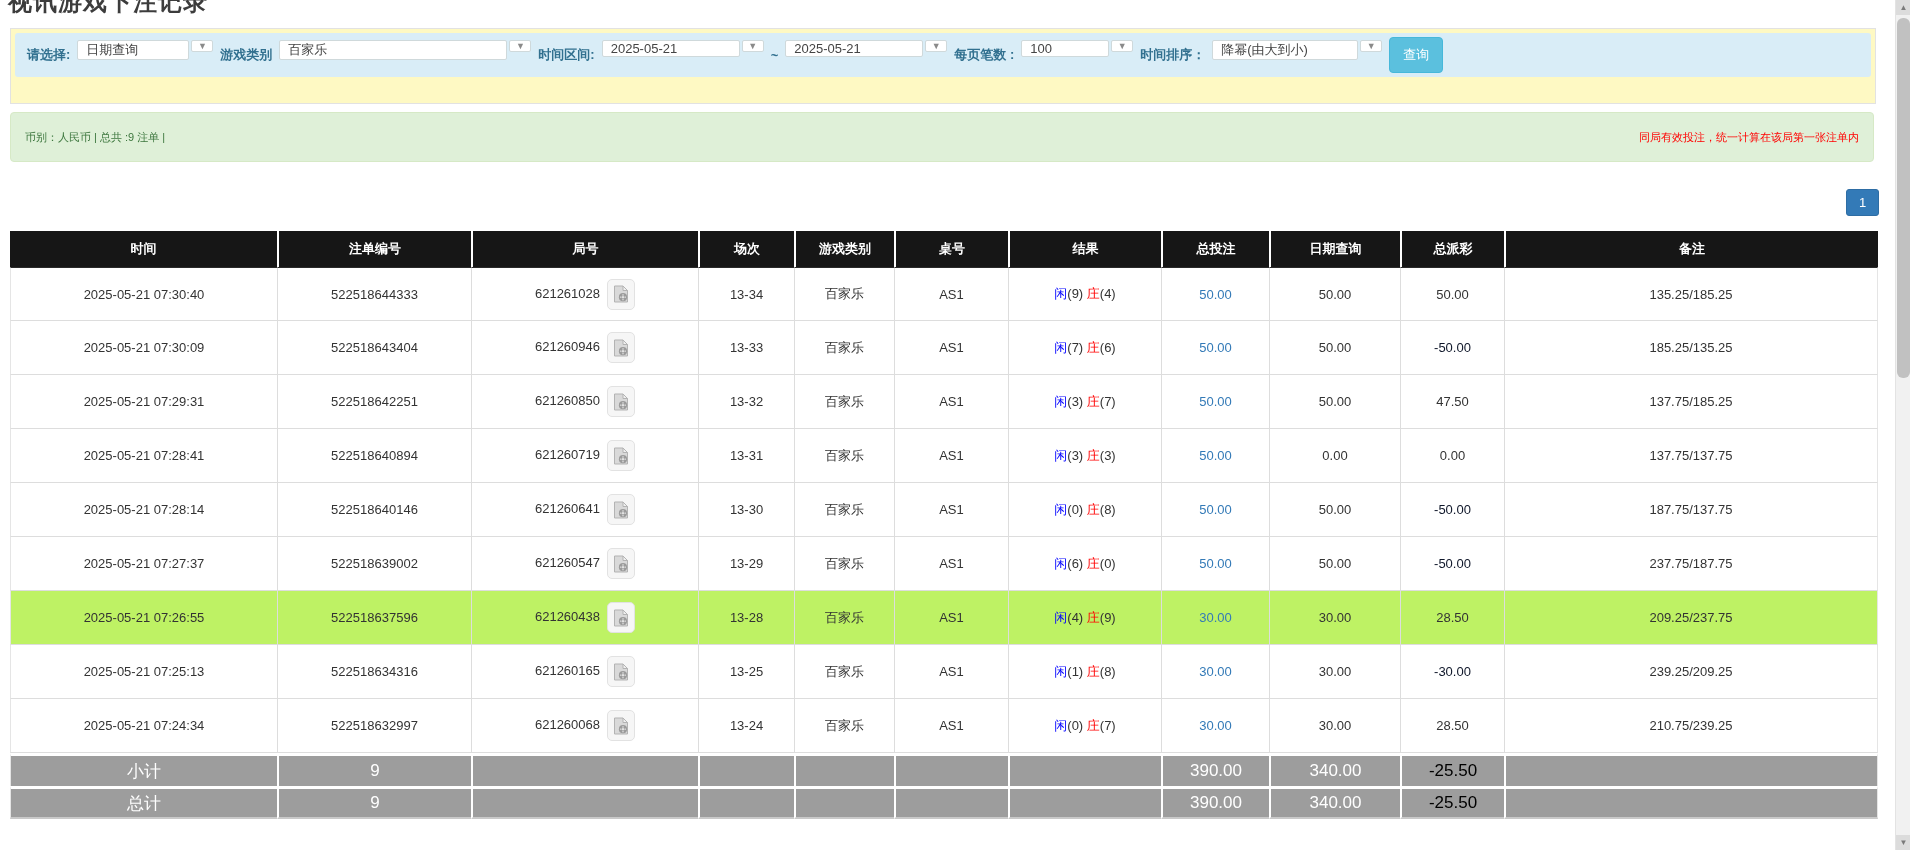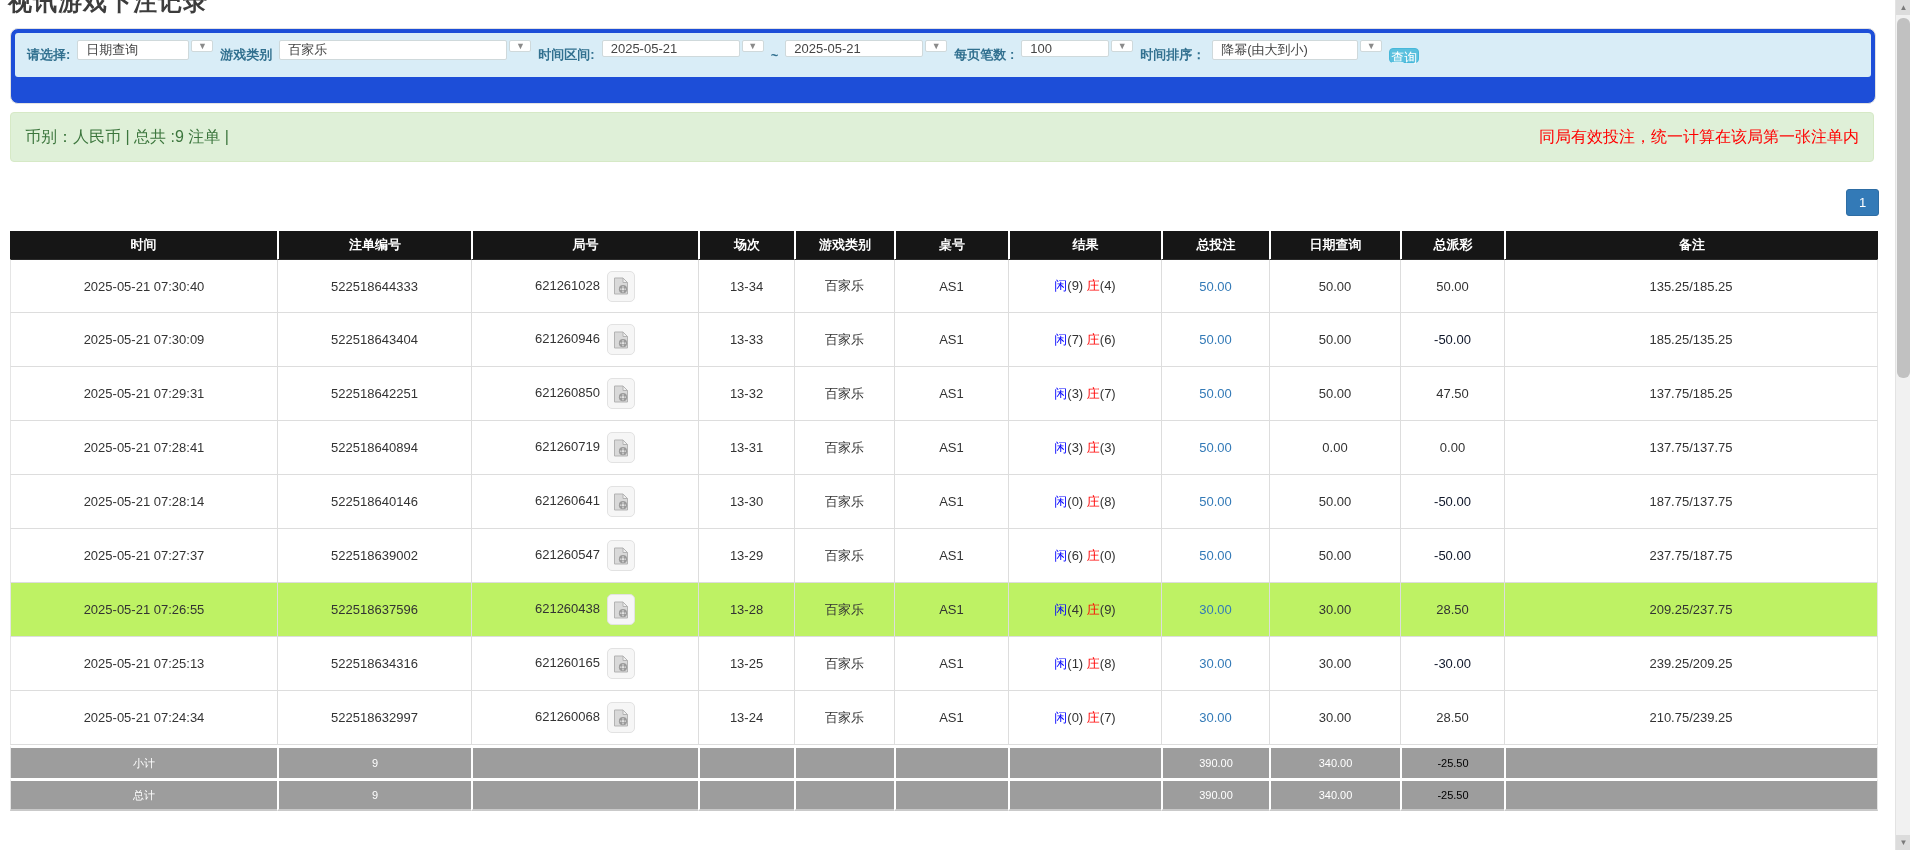--- a/index.html
+++ b/index.html
@@ -4,67 +4,67 @@
 <style>
   * { box-sizing: border-box; margin: 0; padding: 0; }
   html, body { width: 1910px; height: 850px; overflow: hidden; background: #fff;
     font-family: "Liberation Sans", "DejaVu Sans", sans-serif; }
   .abs { position: absolute; }
 
   
   #page-title { left: 8px; top: -14px; font-size: 24px; font-weight: 600; color: #3c3c3c; letter-spacing: 1px; }
 
   
-  #filter-panel { left: 10px; top: 28px; width: 1866px; height: 76px; background: #1d4ed8;
-    border: 1px solid #e2e2e2; border-radius: 8px; }
+  #filter-panel { left: 10px; top: 28px; width: 1866px; height: 76px; background: #fef9c3;
+    border: 1px solid #e2e2e2; border-radius: 0; }
   #filter-bar { position: absolute; left: 4px; top: 4px; right: 4px; height: 44px;
     background: #d9edf7; border-radius: 3px; display: flex; align-items: center;
     padding: 0 12px; gap: 7px; }
   .flabel { color: #31708f; font-weight: bold; font-size: 13px; white-space: nowrap; }
   .combo { display: flex; align-items: flex-start; height: 30px; gap: 2px; }
   .combo-input { background: #fff; border: 1px solid #cfd9db; border-radius: 2px;
     font-size: 13px; color: #444; display: flex; align-items: center; padding: 0 8px; }
   .combo-arrow { width: 22px; background: #fff; border: 1px solid #cfd9db; border-radius: 2px;
     display: flex; align-items: center; justify-content: center; color: #8a8a8a; font-size: 9px; cursor: pointer; }
   .tilde { font-size: 13px; color: #31708f; font-weight: bold; }
-  #search-button { height: 15px; padding: 0 1px; background: #5bc0de; color: #fff;
+  #search-button { height: 36px; padding: 0 13px; background: #5bc0de; color: #fff;
     border: 1px solid #46b8da; border-radius: 4px; font-size: 13px; cursor: pointer; }
 
   
   #info-bar { left: 10px; top: 112px; width: 1864px; height: 50px; background: #dff0d8;
     border: 1px solid #d6e9c6; border-radius: 4px; display: flex; align-items: center;
-    justify-content: space-between; padding: 0 14px; font-size: 16px; }
+    justify-content: space-between; padding: 0 14px; font-size: 11px; }
   #info-text { color: #3c763d; }
   #notice-text { color: #ff0000; }
 
   
   #pagination { left: 1846px; top: 189px; }
   .page-btn { display: inline-flex; width: 33px; height: 27px; align-items: center; justify-content: center;
     background: #337ab7; border: 1px solid #2e6da4; color: #fff; font-size: 13px; border-radius: 3px; cursor: pointer; }
 
   
   #table-wrap { left: 10px; top: 231px; width: 1868px; }
   table { table-layout: fixed; width: 1868px; border-collapse: separate; border-spacing: 0; }
-  th { background: #161616; color: #fff; font-size: 13px; font-weight: bold; height: 28px;
+  th { background: #161616; color: #fff; font-size: 13px; font-weight: bold; height: 36px;
     text-align: center; white-space: nowrap; }
   th + th { border-left: 2px solid #fff; }
   tbody td { height: 54px; text-align: center; font-size: 13px; color: #333;
     border-bottom: 1px solid #ddd; background: #fff; white-space: nowrap; }
   tbody td + td { border-left: 1px solid #ddd; }
   tbody tr:first-child td { border-top: 1px solid #2a2a2a; }
   tr.hl td { background: #bef264; }
   td:first-child { border-left: 1px solid #e5e5e5; }
   td:last-child { border-right: 1px solid #e5e5e5; }
   .rp { color: #0000ff; }
   .rb { color: #ff0000; }
   .rn { color: #333; }
   .blink { color: #337ab7; cursor: pointer; }
   .neg { color: #0f172a; }
   tr.sum td { background: #9d9d9d; color: #fff; height: 33px; border-top: 3px solid #fff;
-    border-bottom: none; font-size: 11px; }
+    border-bottom: none; font-size: 17px; }
   tr.sum td + td { border-left: 2px solid #fff; }
   tr.sum:last-child td { border-bottom: 2px solid #c9c9c9; }
   tr.sum .neg { color: #000000; }
 
   
   .vbtn { display: inline-flex; width: 28px; height: 31px; margin-left: 7px; vertical-align: middle;
     align-items: center; justify-content: center; background: #f6f6f6; border: 1px solid #e2e2e2;
     border-radius: 5px; cursor: pointer; }
 
   

